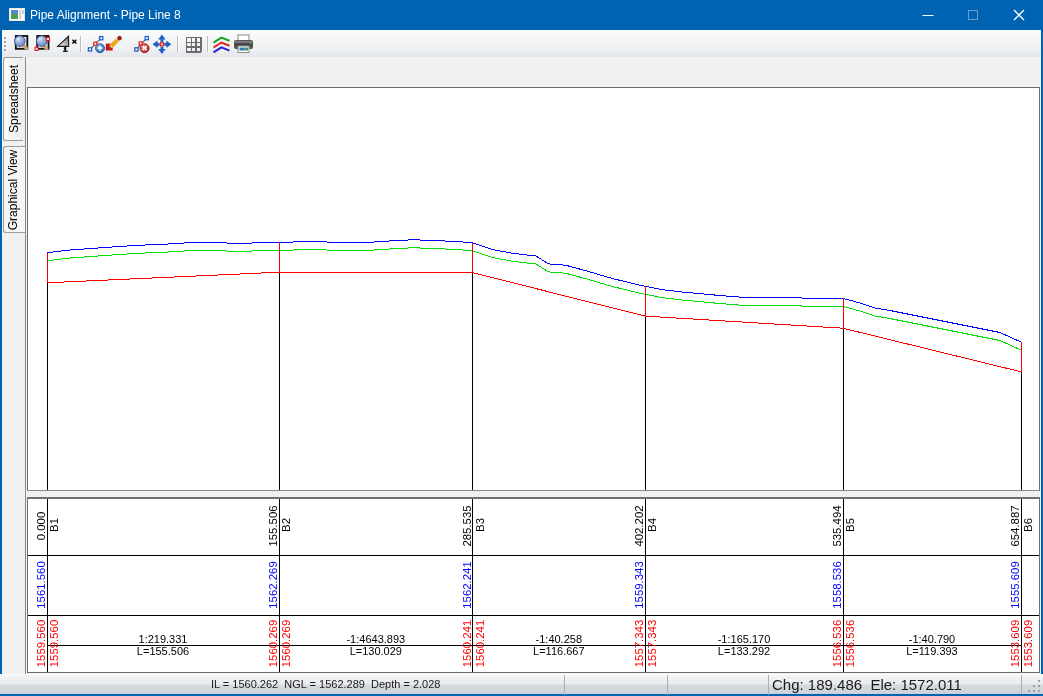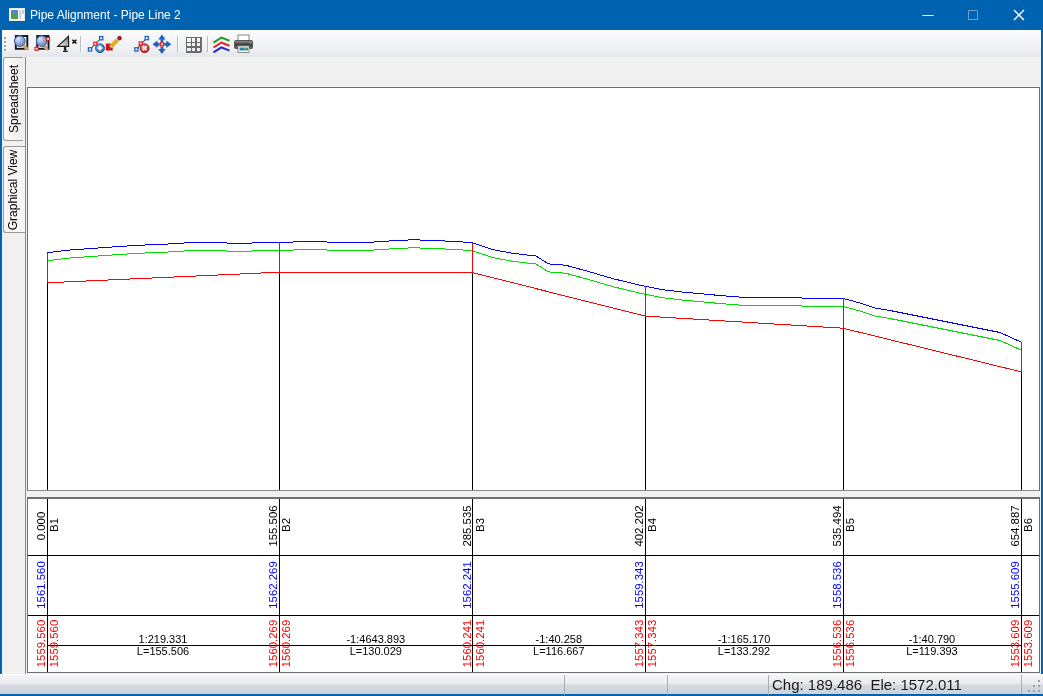--- a/index.html
+++ b/index.html
@@ -13,21 +13,21 @@
 <div class="abs" style="left:0;top:0;width:1043px;height:30px;background:#0063b1">
 
   <svg class="abs" style="left:9px;top:8px" width="16" height="13" viewBox="0 0 16 13">
     <rect x="0" y="0" width="16" height="13" fill="#e8e8e8"></rect>
     <rect x="1" y="1" width="14" height="11" fill="#fdfdfd"></rect>
     <rect x="2" y="2" width="7" height="9" fill="#5588cc"></rect>
     <rect x="2" y="6" width="7" height="5" fill="#4e9e4e"></rect>
     <rect x="10" y="2" width="2.5" height="9" fill="#d8d8d8"></rect>
     <rect x="13" y="2" width="2" height="4" fill="#bcd2ec"></rect>
   </svg>
-  <div class="abs" style="left:30px;top:0;height:30px;line-height:30px;color:#ffffff;font-size:12px">Pipe Alignment - Pipe Line 2</div>
+  <div class="abs" style="left:30px;top:0;height:30px;line-height:30px;color:#ffffff;font-size:12px">Pipe Alignment - Pipe Line 8</div>
 
   <svg class="abs" style="left:905px;top:0" width="138" height="30" viewBox="0 0 138 30">
     <line x1="17.5" y1="15.5" x2="28.5" y2="15.5" stroke="#ffffff" stroke-width="1"></line>
     <rect x="63.5" y="10.5" width="9" height="9" fill="none" stroke="#6d9cc8" stroke-width="1"></rect>
     <path d="M 109 10 L 119 20 M 119 10 L 109 20" stroke="#ffffff" stroke-width="1.4" fill="none"></path>
   </svg>
 </div>
 
 <div class="abs" style="left:0;top:30px;width:1043px;height:27px;background:linear-gradient(#fbfbfb,#eef0f2 70%,#e4e7ea)">
   <svg class="abs" style="left:0;top:0" width="260" height="27" viewBox="0 0 260 27" id="tbicons">
@@ -241,20 +241,21 @@
 <text x="932.0" y="643" font-size="11px" text-anchor="middle" fill="#000">-1:40.790</text>
 <text x="932.0" y="654.5" font-size="11px" text-anchor="middle" fill="#000">L=119.393</text>
 </g>
 </svg>
 
 <div class="abs" style="left:0;top:674px;width:1043px;height:20px;background:linear-gradient(#f4f5f7,#e9ebee 45%,#d6dae0 55%,#cdd2da);border-top:1px solid #ffffff">
   <div class="abs" style="left:564px;top:0;width:1px;height:20px;background:#a8adb5"></div>
   <div class="abs" style="left:667px;top:0;width:1px;height:20px;background:#a8adb5"></div>
   <div class="abs" style="left:768px;top:0;width:1px;height:20px;background:#a8adb5"></div>
   <div class="abs" style="left:1021px;top:0;width:1px;height:19px;background:#a8adb5"></div>
+  <div class="abs" style="left:211px;top:0;height:19px;line-height:19px;font-size:11px;color:#1a1a1a">IL = 1560.262&nbsp; NGL = 1562.289&nbsp; Depth = 2.028</div>
   <div class="abs" style="left:772px;top:0;height:19px;line-height:19px;font-size:15px;color:#1a1a1a">Chg: 189.486&nbsp; Ele: 1572.011</div>
   <svg class="abs" style="left:1027px;top:4px" width="16" height="16" viewBox="0 0 16 16">
     <g>
         <rect x="11" y="11" width="2" height="2" fill="#98a0ab"></rect>
         <rect x="11" y="6" width="2" height="2" fill="#98a0ab"></rect>
         <rect x="11" y="1" width="2" height="2" fill="#98a0ab"></rect>
         <rect x="6" y="11" width="2" height="2" fill="#98a0ab"></rect>
         <rect x="6" y="6" width="2" height="2" fill="#98a0ab"></rect>
         <rect x="1" y="11" width="2" height="2" fill="#98a0ab"></rect>
       </g>

